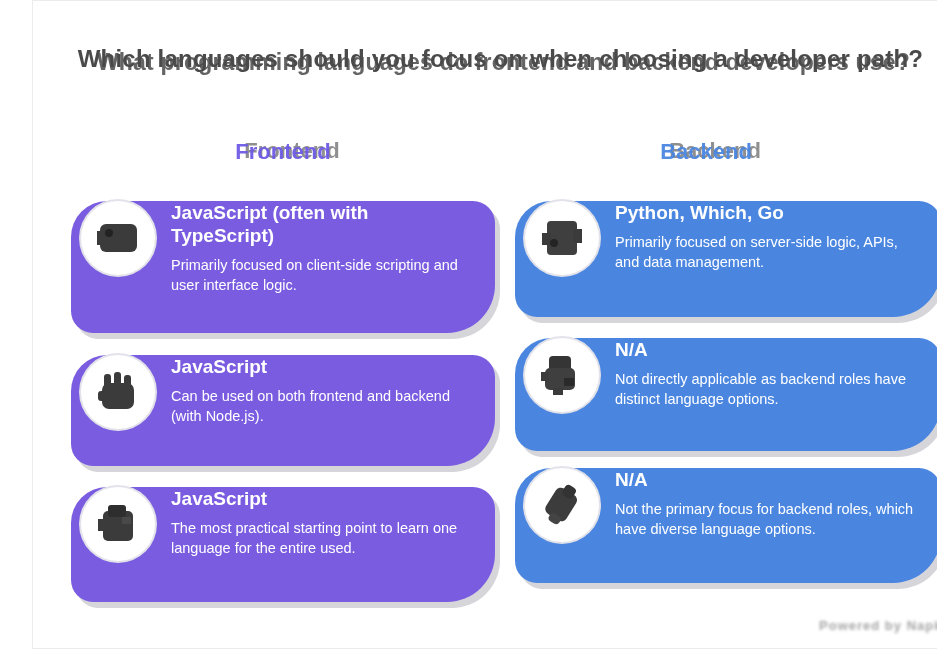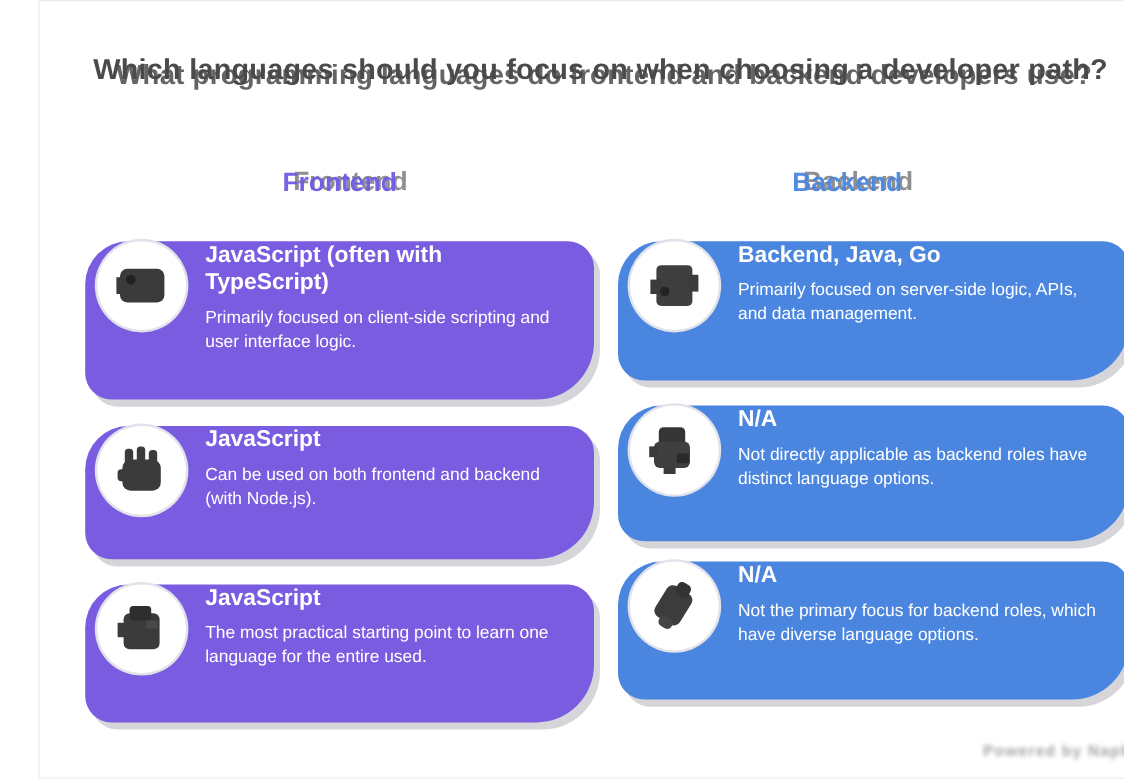--- a/index.html
+++ b/index.html
@@ -158,21 +158,21 @@
   <div class="card" id="card-b1" style="background:#4a86e0">
     <div class="icon-circle">
       <svg width="46" height="46" viewBox="0 0 46 46">
         <rect x="8" y="6" width="30" height="34" rx="4" fill="#3f3f3f"></rect>
         <rect x="3" y="18" width="9" height="12" fill="#3b3b3b"></rect>
         <rect x="34" y="14" width="9" height="14" fill="#3b3b3b"></rect>
         <circle cx="15" cy="28" r="4" fill="#242424"></circle>
       </svg>
     </div>
     <div class="card-text">
-      <p class="card-heading">Backend, Java, Go</p>
+      <p class="card-heading">Python, Which, Go</p>
       <p class="card-body">Primarily focused on server-side logic, APIs, and data management.</p>
     </div>
   </div>
 
   <div class="card" id="card-b2" style="background:#4a86e0">
     <div class="icon-circle">
       <svg width="46" height="46" viewBox="0 0 46 46">
         <rect x="10" y="4" width="22" height="16" rx="4" fill="#353535"></rect>
         <rect x="6" y="16" width="30" height="22" rx="5" fill="#3f3f3f"></rect>
         <rect x="2" y="20" width="8" height="9" fill="#3b3b3b"></rect>

